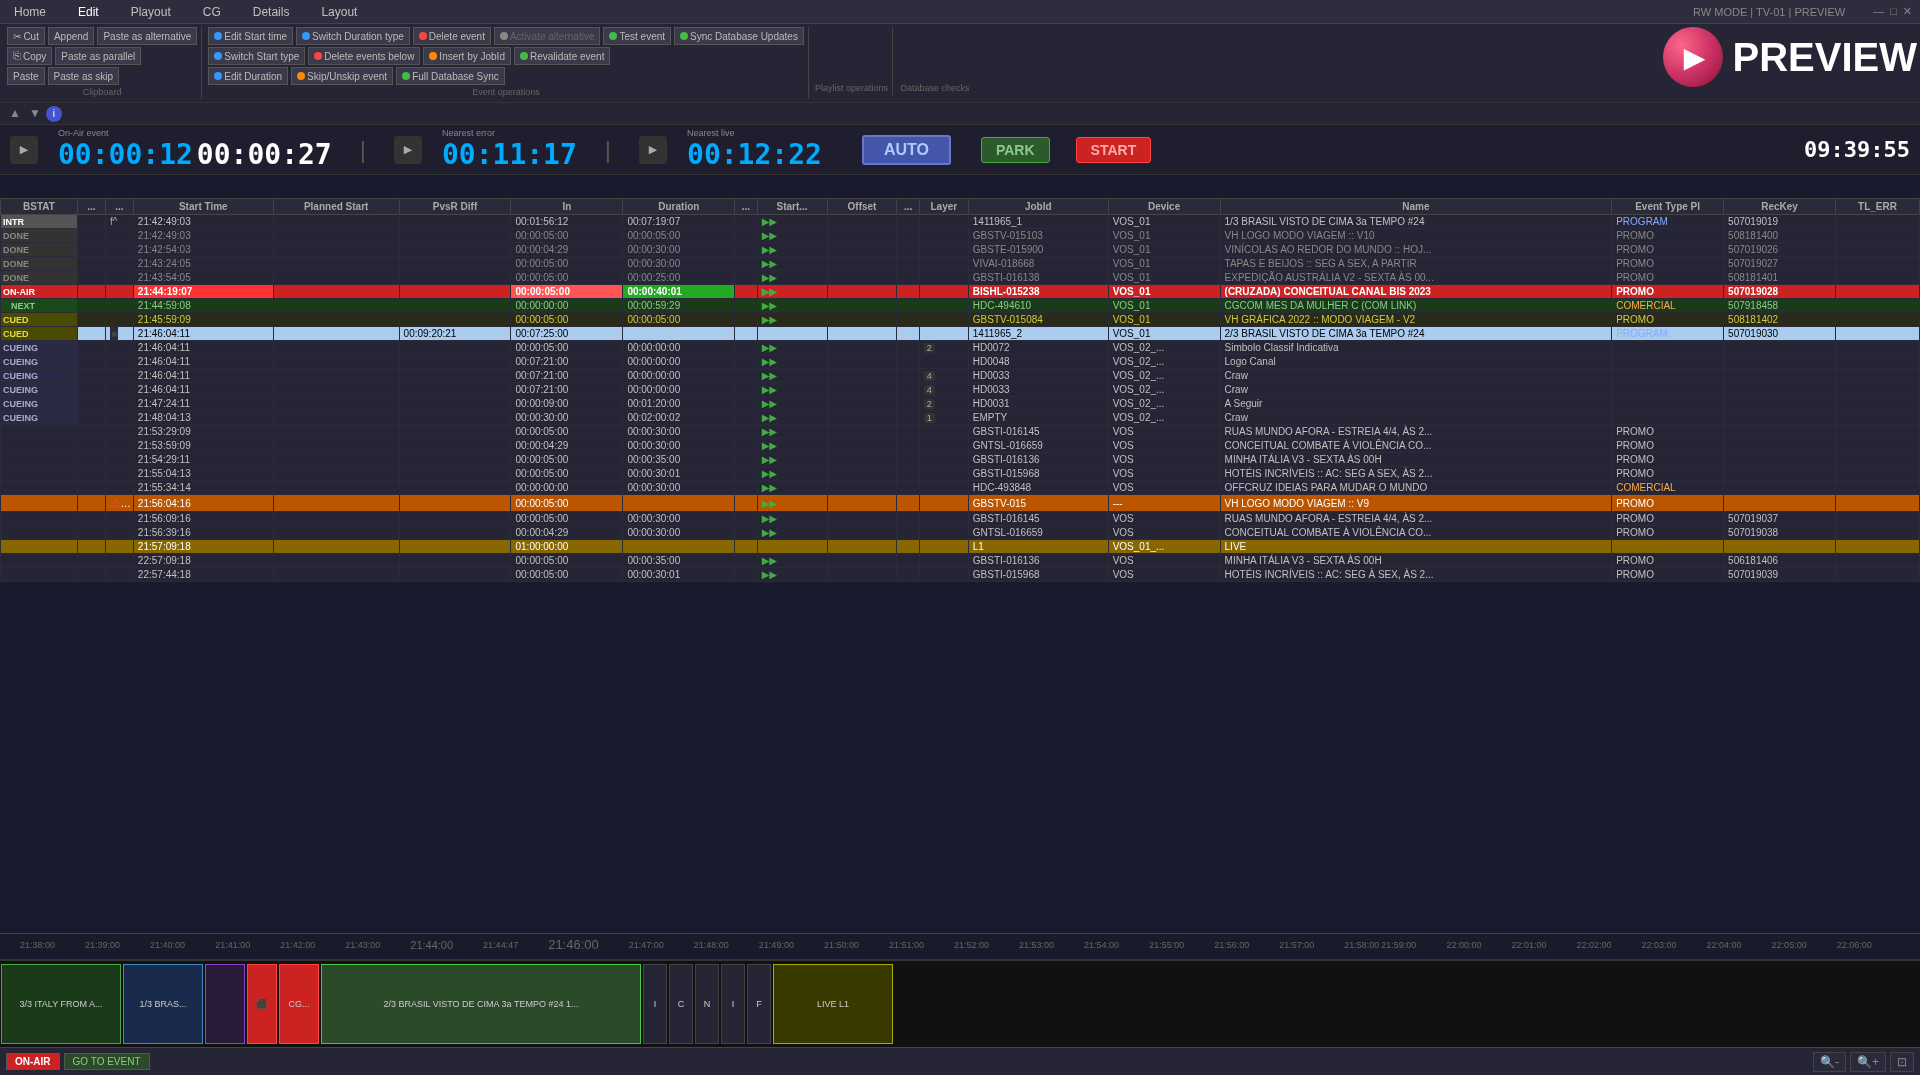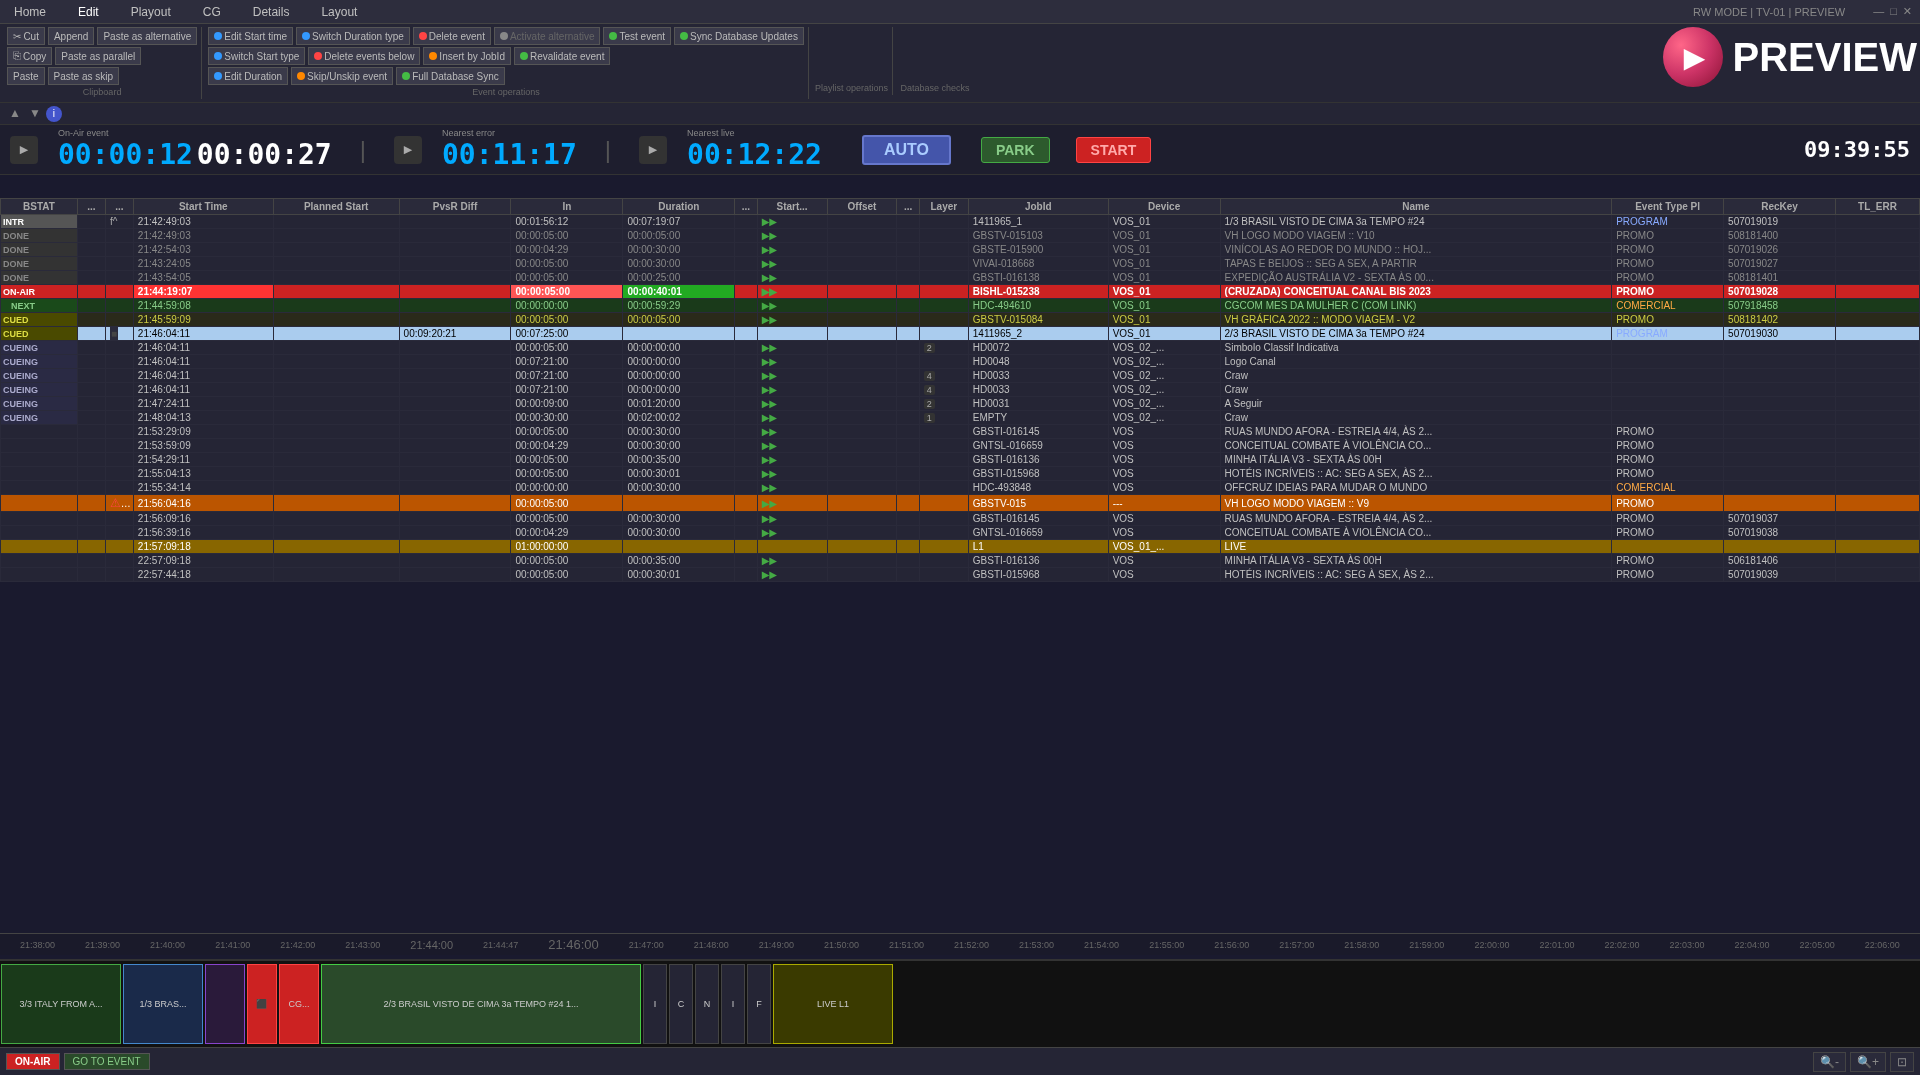--- a/index.html
+++ b/index.html
@@ -840,21 +840,21 @@
       <span style="margin-right: 28px; color: rgb(102, 102, 102); font-size: 9px;">21:48:00</span>
       <span style="margin-right: 28px; color: rgb(102, 102, 102); font-size: 9px;">21:49:00</span>
       <span style="margin-right: 28px; color: rgb(102, 102, 102); font-size: 9px;">21:50:00</span>
       <span style="margin-right: 28px; color: rgb(102, 102, 102); font-size: 9px;">21:51:00</span>
       <span style="margin-right: 28px; color: rgb(102, 102, 102); font-size: 9px;">21:52:00</span>
       <span style="margin-right: 28px; color: rgb(102, 102, 102); font-size: 9px;">21:53:00</span>
       <span style="margin-right: 28px; color: rgb(102, 102, 102); font-size: 9px;">21:54:00</span>
       <span style="margin-right: 28px; color: rgb(102, 102, 102); font-size: 9px;">21:55:00</span>
       <span style="margin-right: 28px; color: rgb(102, 102, 102); font-size: 9px;">21:56:00</span>
       <span style="margin-right: 28px; color: rgb(102, 102, 102); font-size: 9px;">21:57:00</span>
-      <span style="margin-right: 28px; color: rgb(102, 102, 102); font-size: 9px;">21:58:00</span>
+      <span style="color: rgb(102, 102, 102); font-size: 9px;">21:58:00</span>
       <span style="margin-right: 28px; color: rgb(102, 102, 102); font-size: 9px;">21:59:00</span>
       <span style="margin-right: 28px; color: rgb(102, 102, 102); font-size: 9px;">22:00:00</span>
       <span style="margin-right: 28px; color: rgb(102, 102, 102); font-size: 9px;">22:01:00</span>
       <span style="margin-right: 28px; color: rgb(102, 102, 102); font-size: 9px;">22:02:00</span>
       <span style="margin-right: 28px; color: rgb(102, 102, 102); font-size: 9px;">22:03:00</span>
       <span style="margin-right: 28px; color: rgb(102, 102, 102); font-size: 9px;">22:04:00</span>
       <span style="margin-right: 28px; color: rgb(102, 102, 102); font-size: 9px;">22:05:00</span>
       <span style="margin-right: 28px; color: rgb(102, 102, 102); font-size: 9px;">22:06:00</span>
     </div>
 

